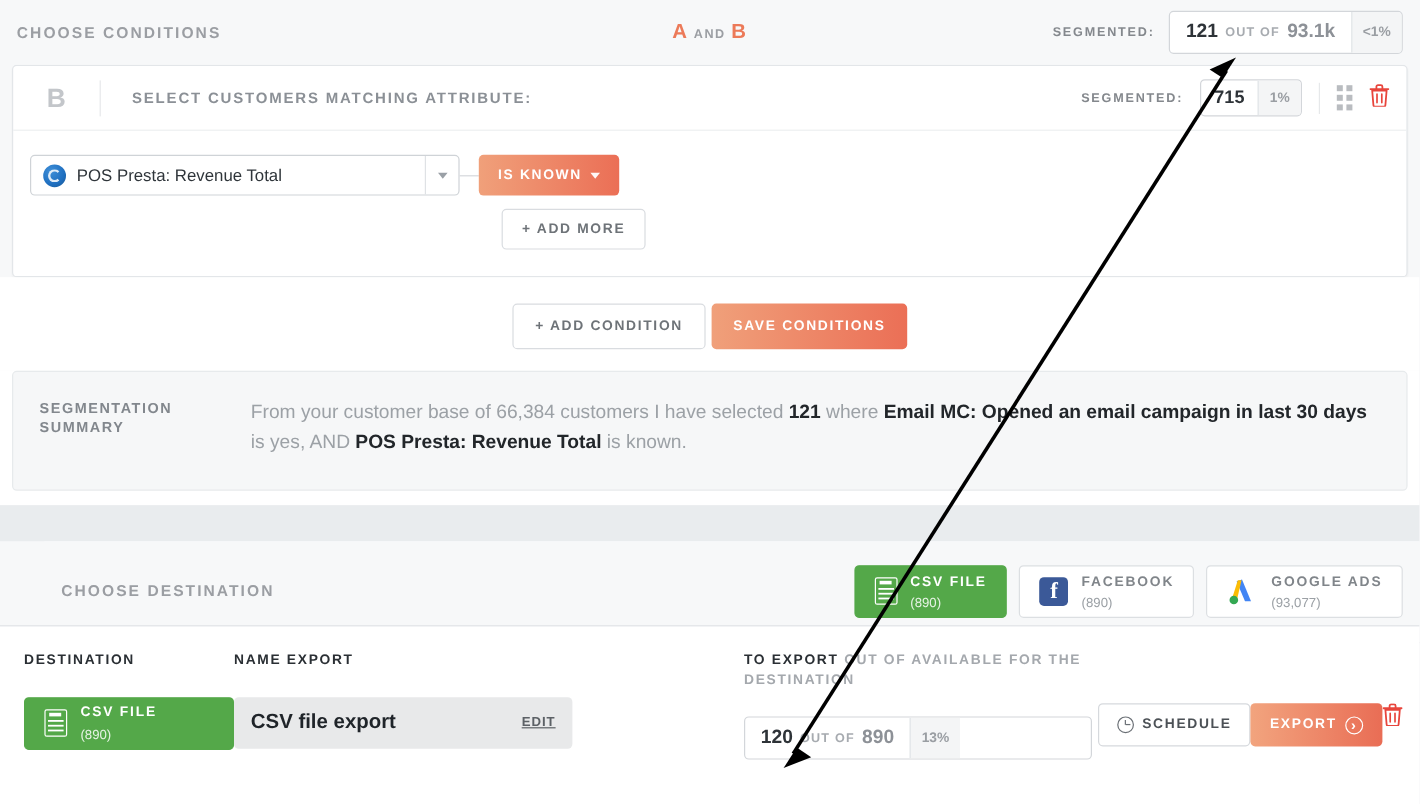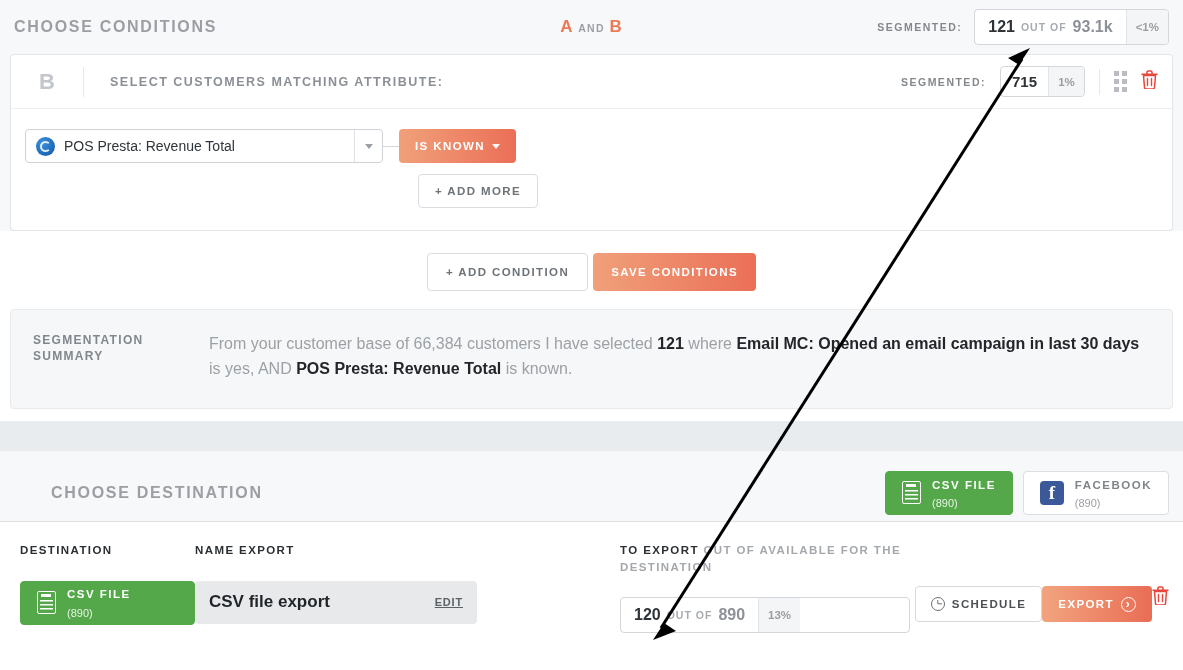--- a/index.html
+++ b/index.html
@@ -15,21 +15,21 @@
 
   
   .sec-head {
     height: 54px;
     display: flex; align-items: center;
     padding: 0 14px;
     background: #f7f8f9;
     position: relative;
   }
   .sec-title {
-    font-size: 16px; font-weight: 700;
+    font-size: 13px; font-weight: 700;
     letter-spacing: 1.7px;
     color: #9b9ea3;
     text-transform: uppercase;
   }
   .ab-label {
     position: absolute; left: 0; right: 0;
     text-align: center;
     pointer-events: none;
     font-size: 13px;
     letter-spacing: 1px;
@@ -413,20 +413,33 @@
       </div>
 
       <div class="dest-btn">
         <span class="ico-fb">f</span>
         <span class="dest-txt">
           <span class="dest-name">FACEBOOK</span><br>
           <span class="dest-cnt">(890)</span>
         </span>
       </div>
 
+      <div class="dest-btn">
+        <span class="ico-gads">
+          <svg width="26" height="24" viewBox="0 0 26 24">
+            <path d="M13 2 L20.5 20 L15.5 20 L8.5 3.5 Z" fill="#4285f4"></path>
+            <path d="M12.6 2.6 L8.5 20 L4 20 L9.5 2.5 Z" fill="#fbbc04"></path>
+            <circle cx="6.2" cy="19" r="3.6" fill="#34a853"></circle>
+          </svg>
+        </span>
+        <span class="dest-txt">
+          <span class="dest-name">GOOGLE ADS</span><br>
+          <span class="dest-cnt">(93,077)</span>
+        </span>
+      </div>
 
     </div>
   </div>
 
   <div class="bottom">
 
     <div class="bcol c-dest">
       <div class="bcol-label">DESTINATION</div>
       <div class="dest-btn active">
         <span class="ico-csv"></span>

